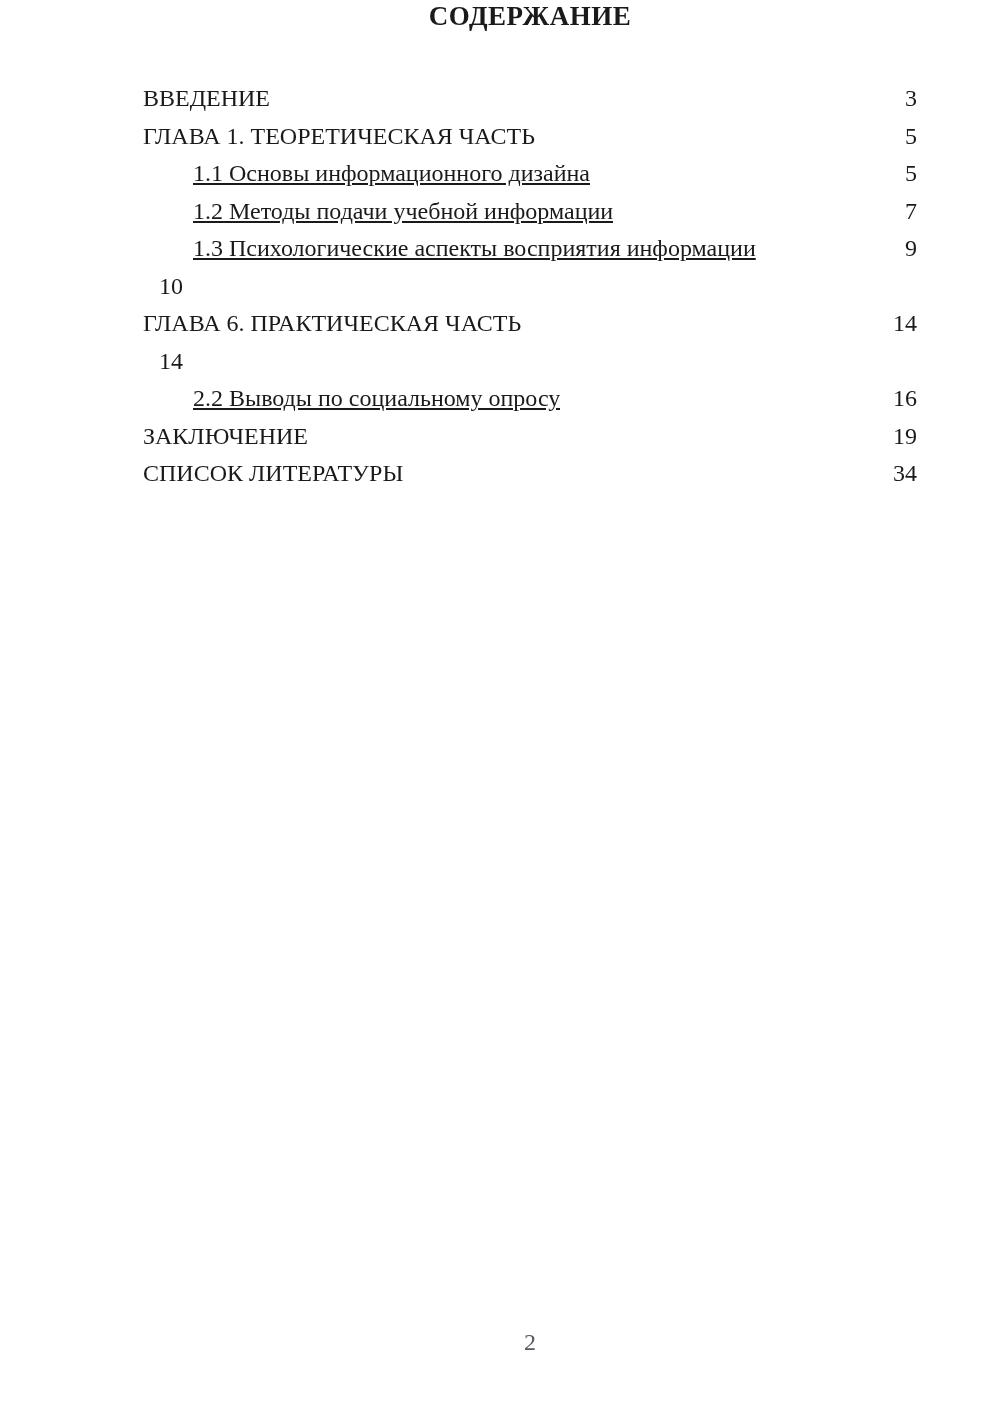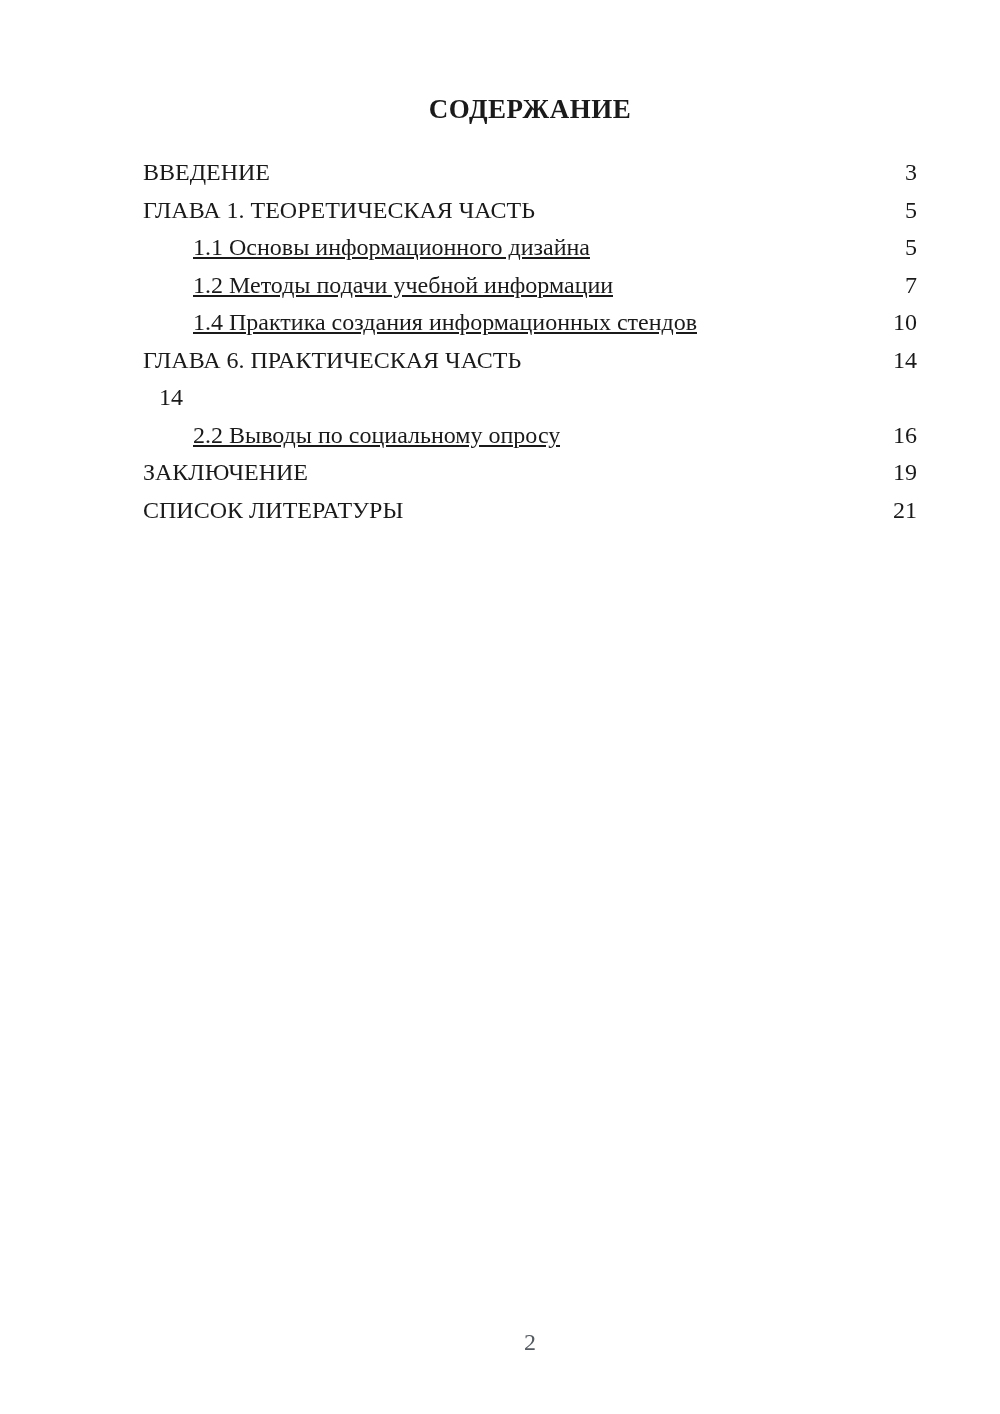--- a/index.html
+++ b/index.html
@@ -8,29 +8,28 @@
     position: relative;
     width: 1000px;
     height: 1414px;
     background: #ffffff;
     font-family: "Liberation Serif", "DejaVu Serif", serif;
     color: #1a1a1a;
     overflow: hidden;
   }
   .doc-title {
     margin: 0 83px 0 143px;
-    padding-top: 93px;
     text-align: center;
     font-size: 27px;
     font-weight: bold;
     letter-spacing: 0.5px;
     line-height: 1.2;
   }
   .toc-list {
-    margin: 29px 83px 0 143px;
+    margin: 48px 83px 0 143px;
   }
   .toc-row {
     display: flex;
     justify-content: space-between;
     align-items: baseline;
     font-size: 24px;
     line-height: 37.5px;
     white-space: nowrap;
   }
   .toc-row.level-1 .toc-label {
@@ -71,38 +70,41 @@
       </div>
       <div class="toc-row level-1">
         <span class="toc-label">1.1 Основы информационного дизайна</span>
         <span class="toc-page">5</span>
       </div>
       <div class="toc-row level-1">
         <span class="toc-label">1.2 Методы подачи учебной информации</span>
         <span class="toc-page">7</span>
       </div>
       <div class="toc-row level-1">
-        <span class="toc-label">1.4 Практика создания информационных стендов</span>
+        <span class="toc-label">1.3 Психологические аспекты восприятия информации</span>
+        <span class="toc-page">9</span>
+      </div>
+      <div class="toc-row level-1">
         <span class="toc-page">10</span>
       </div>
       <div class="toc-row level-0">
         <span class="toc-label">ГЛАВА 6. ПРАКТИЧЕСКАЯ ЧАСТЬ</span>
         <span class="toc-page">14</span>
       </div>
       <div class="toc-row level-1">
         <span class="toc-page">14</span>
       </div>
       <div class="toc-row level-1">
         <span class="toc-label">2.2 Выводы по социальному опросу</span>
         <span class="toc-page">16</span>
       </div>
       <div class="toc-row level-0">
         <span class="toc-label">ЗАКЛЮЧЕНИЕ</span>
         <span class="toc-page">19</span>
       </div>
       <div class="toc-row level-0">
         <span class="toc-label">СПИСОК ЛИТЕРАТУРЫ</span>
-        <span class="toc-page">21</span>
+        <span class="toc-page">34</span>
       </div>
     </div>
 
   <div class="footer-page-number">2</div>
 </div>
 
 </body></html>

